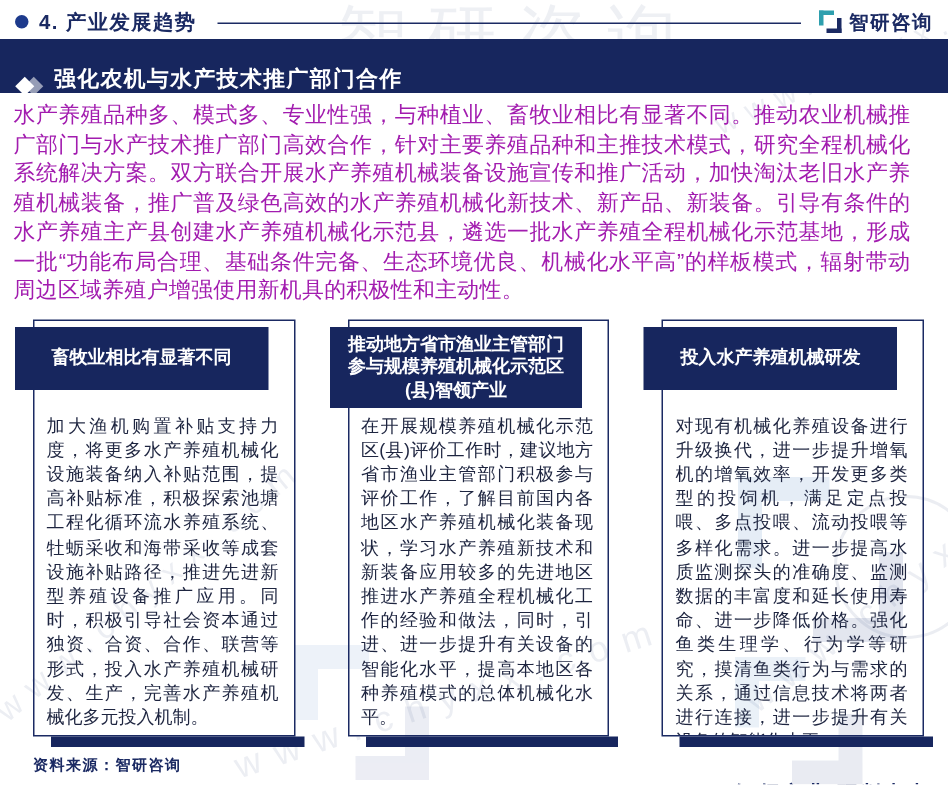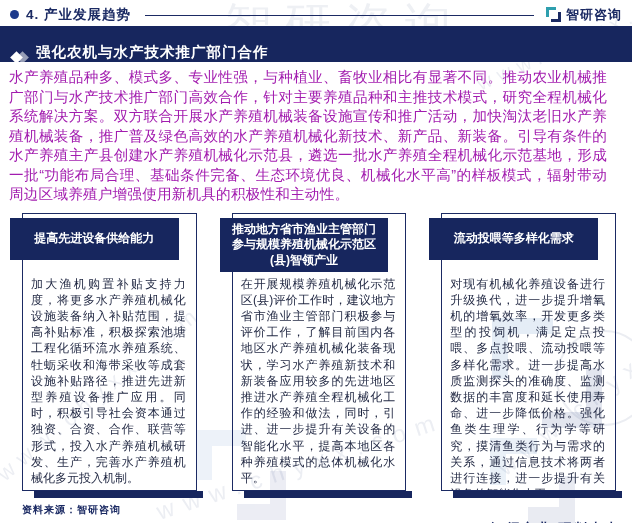--- a/index.html
+++ b/index.html
@@ -121,37 +121,37 @@
     </div>
 
     <p class="intro">水产养殖品种多、模式多、专业性强，与种植业、畜牧业相比有显著不同。推动农业机械推广部门与水产技术推广部门高效合作，针对主要养殖品种和主推技术模式，研究全程机械化系统解决方案。双方联合开展水产养殖机械装备设施宣传和推广活动，加快淘汰老旧水产养殖机械装备，推广普及绿色高效的水产养殖机械化新技术、新产品、新装备。引导有条件的水产养殖主产县创建水产养殖机械化示范县，遴选一批水产养殖全程机械化示范基地，形成一批“功能布局合理、基础条件完备、生态环境优良、机械化水平高”的样板模式，辐射带动周边区域养殖户增强使用新机具的积极性和主动性。</p>
 
     <div class="cards">
 
       <div class="card">
         <div class="box">
           <div class="card-text">加大渔机购置补贴支持力度，将更多水产养殖机械化设施装备纳入补贴范围，提高补贴标准，积极探索池塘工程化循环流水养殖系统、牡蛎采收和海带采收等成套设施补贴路径，推进先进新型养殖设备推广应用。同时，积极引导社会资本通过独资、合资、合作、联营等形式，投入水产养殖机械研发、生产，完善水产养殖机械化多元投入机制。</div>
         </div>
-        <div class="band">提高先进设备供给能力</div>
+        <div class="band">畜牧业相比有显著不同</div>
         <div class="bar"></div>
       </div>
 
       <div class="card">
         <div class="box">
           <div class="card-text">在开展规模养殖机械化示范区(县)评价工作时，建议地方省市渔业主管部门积极参与评价工作，了解目前国内各地区水产养殖机械化装备现状，学习水产养殖新技术和新装备应用较多的先进地区推进水产养殖全程机械化工作的经验和做法，同时，引进、进一步提升有关设备的智能化水平，提高本地区各种养殖模式的总体机械化水平。</div>
         </div>
         <div class="band">推动地方省市渔业主管部门参与规模养殖机械化示范区(县)智领产业</div>
         <div class="bar"></div>
       </div>
 
       <div class="card">
         <div class="box">
           <div class="card-text">对现有机械化养殖设备进行升级换代，进一步提升增氧机的增氧效率，开发更多类型的投饲机，满足定点投喂、多点投喂、流动投喂等多样化需求。进一步提高水质监测探头的准确度、监测数据的丰富度和延长使用寿命、进一步降低价格。强化鱼类生理学、行为学等研究，摸清鱼类行为与需求的关系，通过信息技术将两者进行连接，进一步提升有关设备的智能化水平。</div>
         </div>
-        <div class="band">流动投喂等多样化需求</div>
+        <div class="band">投入水产养殖机械研发</div>
         <div class="bar"></div>
       </div>
 
     </div>
 
     <div class="footer">
       <div class="source">资料来源：智研咨询</div>
       <div class="footer-row">
         <div class="hline"></div>
         <div class="slogan">智领产业 研判未来</div>

